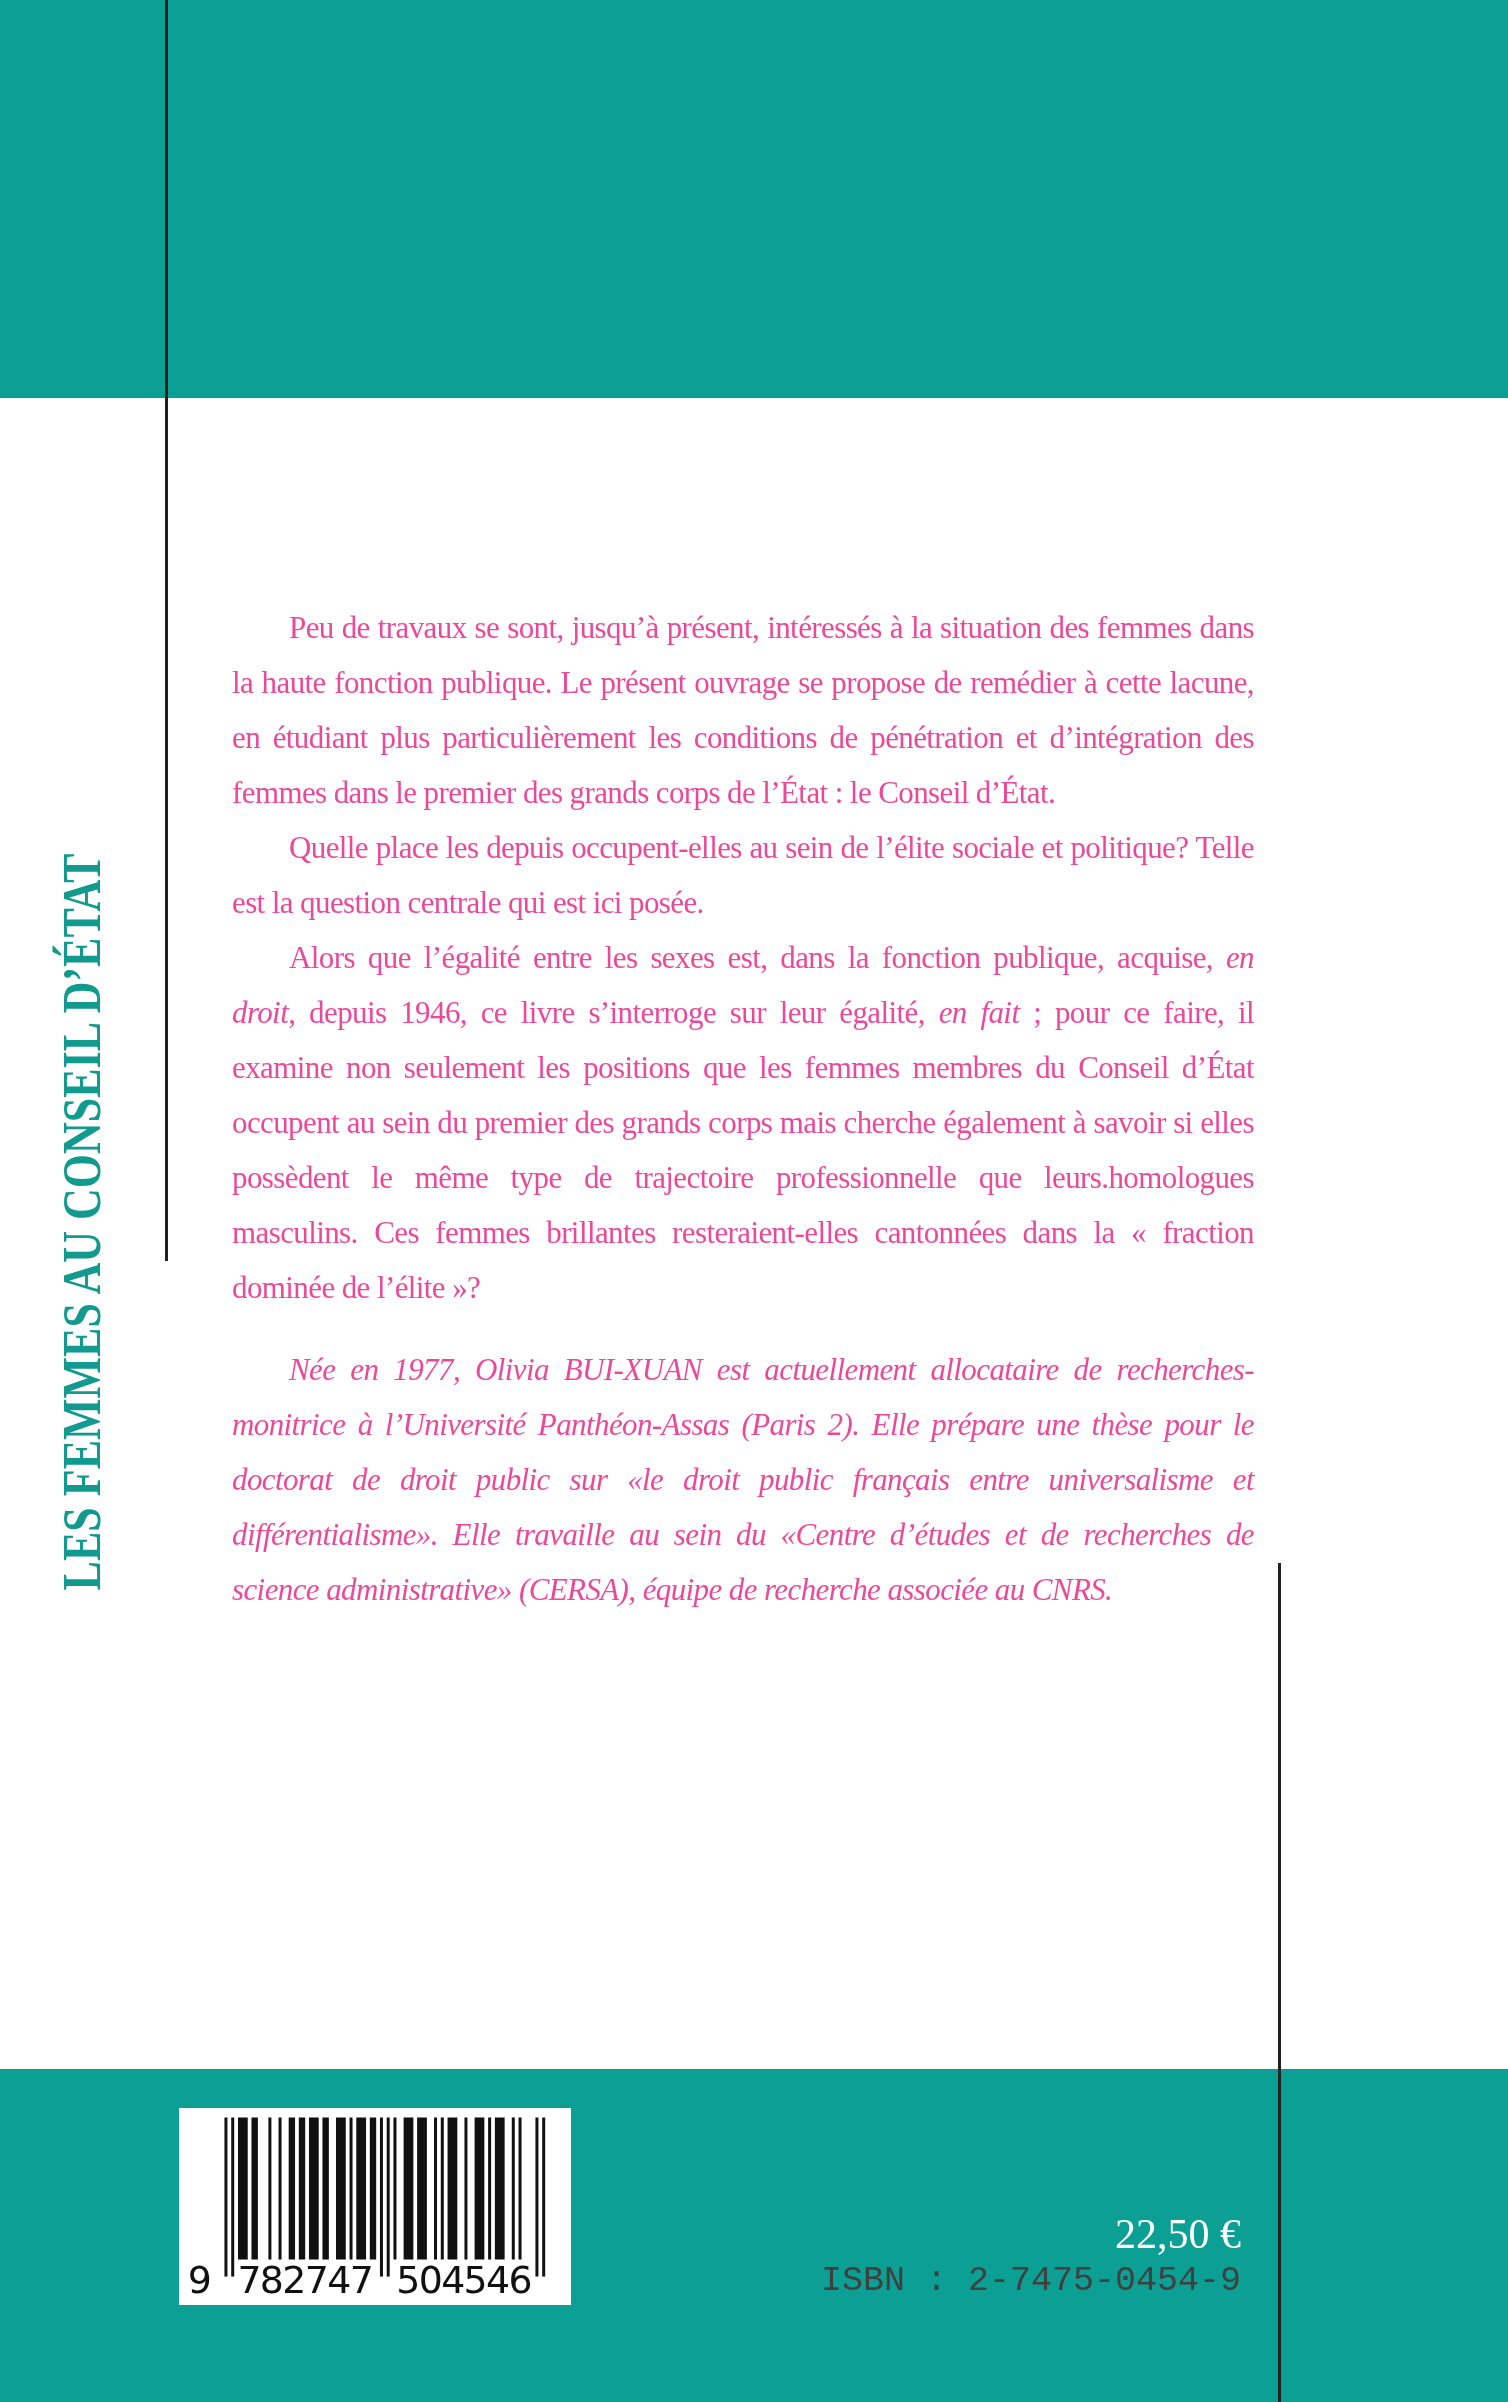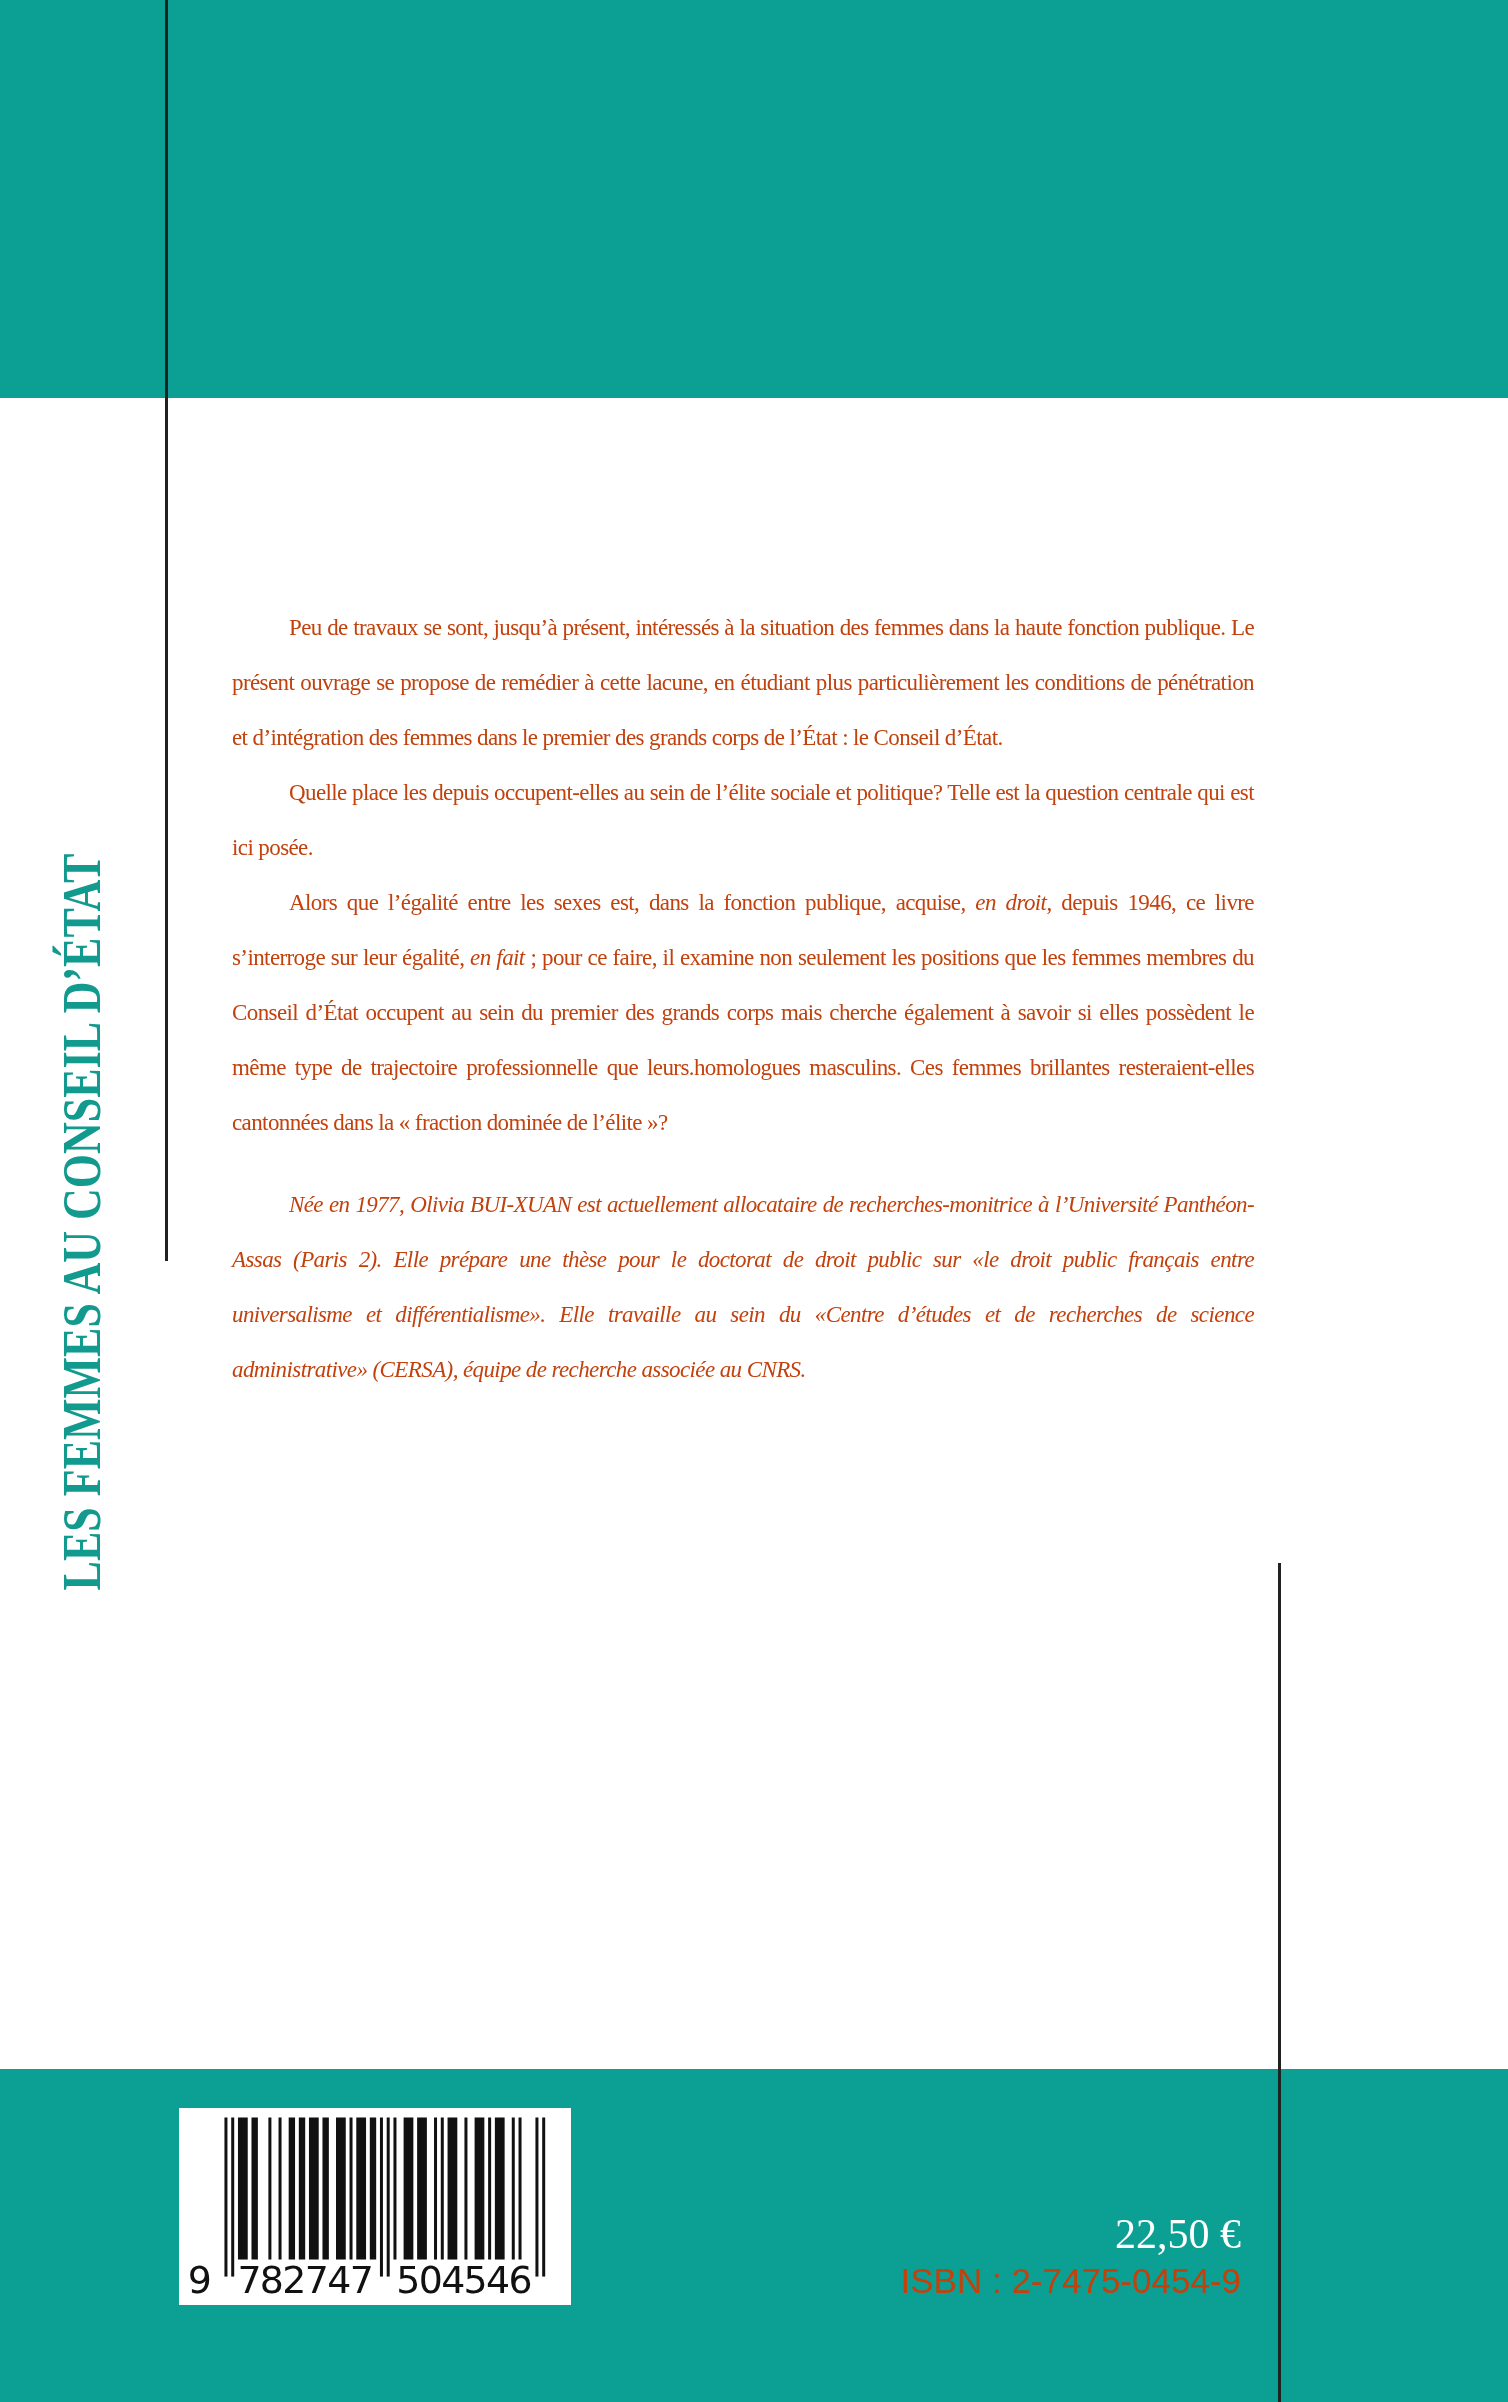--- a/index.html
+++ b/index.html
@@ -34,23 +34,23 @@
       transform-origin: center center;
     }
     .spine-inner {
       display: inline-block;
       transform: scaleX(0.80);
       transform-origin: center center;
     }
 
     .text-block {
       position: absolute; left: 232px; top: 600px; width: 1022px;
-      color: #c2410c;
+      color: #ec4899;
       font-family: "Liberation Serif", serif;
-      font-size: 23px;
+      font-size: 31px;
       line-height: 55px;
     }
     .para {
       margin: 0; text-align: justify; text-indent: 57px;
       letter-spacing: -0.6px;
     }
     .para .it { font-style: italic; }
     .bio {
       margin: 26.5px 0 0 0; text-align: justify; text-indent: 57px;
       font-style: italic; letter-spacing: -0.6px;
@@ -62,22 +62,22 @@
       background: #ffffff;
     }
     .barcode-svg { position: absolute; left: 0; top: 0; }
     .price {
       position: absolute; right: 267px; top: 2212px;
       color: #ffffff; font-size: 42px; line-height: 45px;
       font-family: Liberation Serif, serif;
     }
     .isbn {
       position: absolute; right: 267px; top: 2261px;
-      color: #c2410c; font-size: 35px; line-height: 40px;
-      font-family: Liberation Sans, sans-serif;
+      color: #404040; font-size: 35px; line-height: 40px;
+      font-family: Liberation Mono, monospace;
     }
   </style>
 </head>
 <body>
 
 <div class="band-top"></div>
 <div class="band-bottom"></div>
 
 <div class="vline vline-left"></div>
 <div class="vline vline-right"></div>

